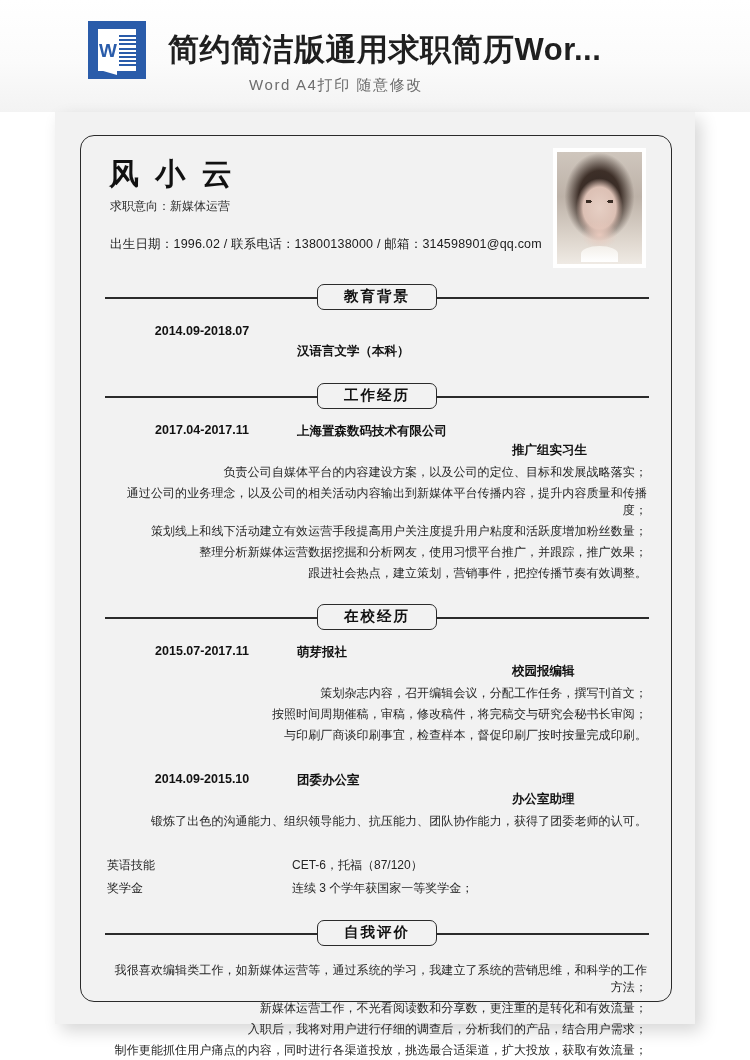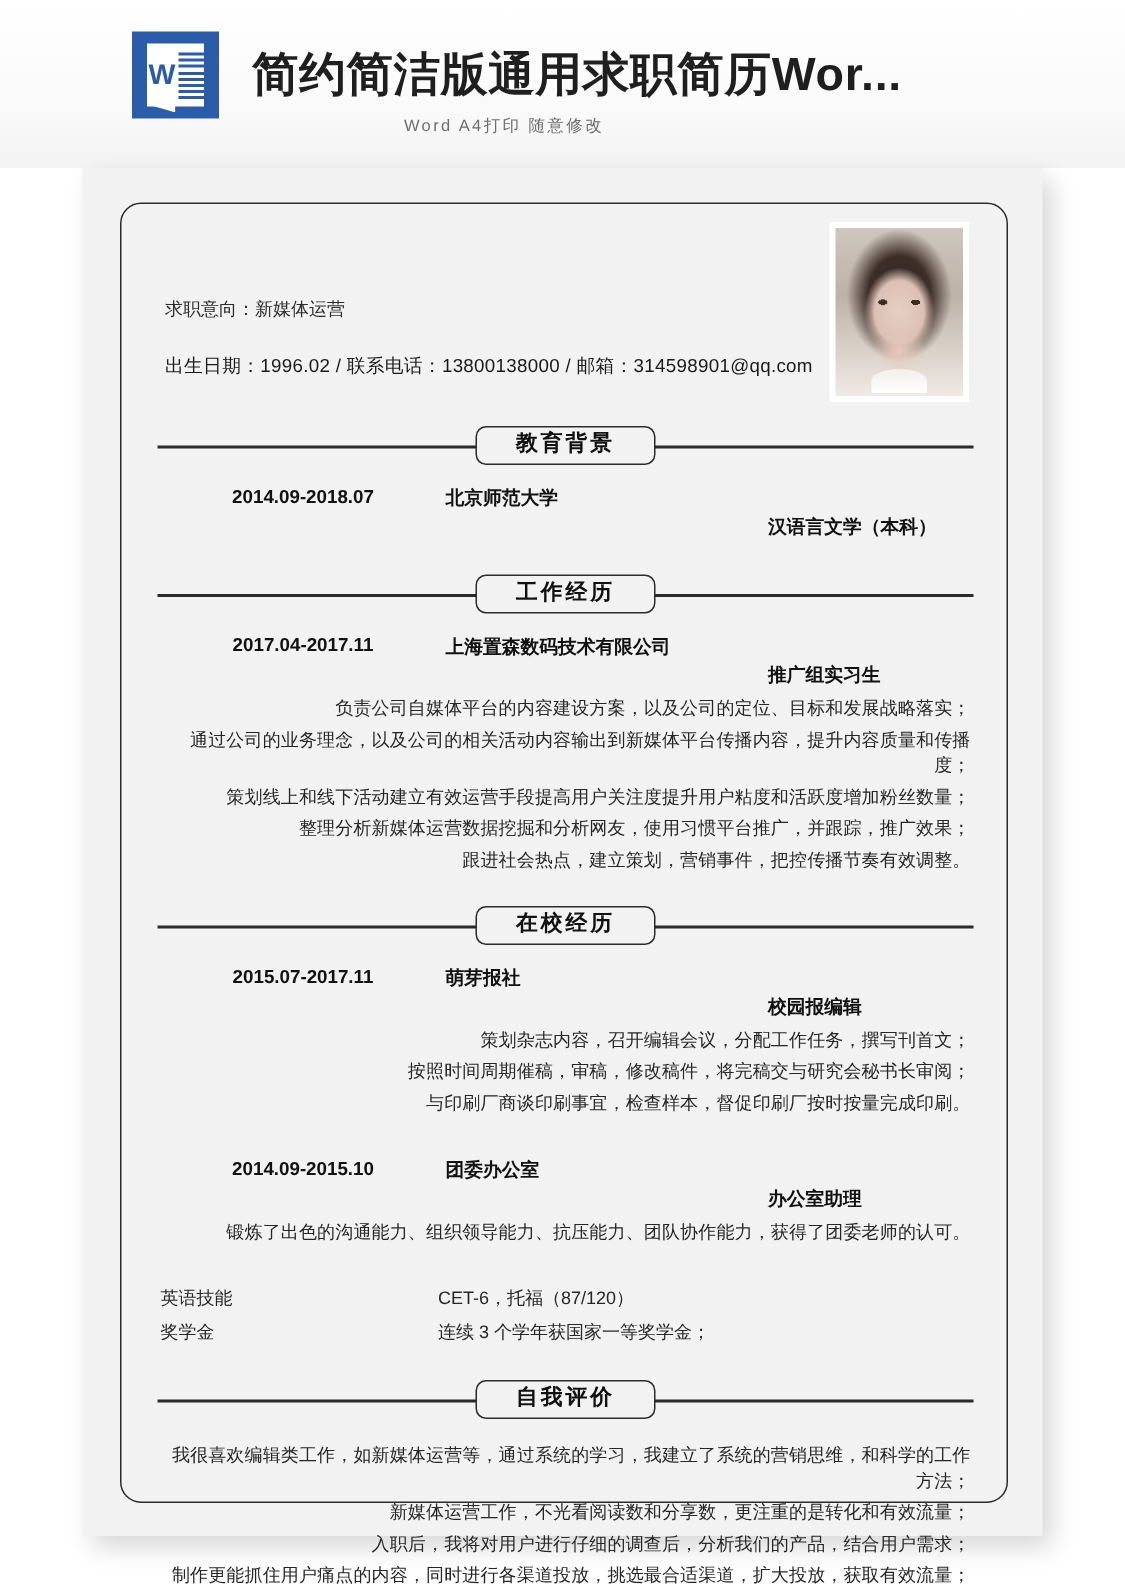--- a/index.html
+++ b/index.html
@@ -71,21 +71,21 @@
     font-weight: bold;
     color: #1f1f1f;
     letter-spacing: 0.5px;
     white-space: nowrap;
   }
   .banner-sub {
     position: absolute;
     left: 0; top: 76px;
     width: 672px;
     text-align: center;
-    font-size: 11px;
+    font-size: 15px;
     color: #6d6d6d;
     letter-spacing: 1.6px;
   }
 
   
   .paper-wrap {
     position: absolute;
     left: 55px; top: 112px;
     width: 640px; height: 912px;
     background: #f2f2f2;
@@ -259,35 +259,35 @@
     <div class="banner-title">简约简洁版通用求职简历Wor...</div>
   </div>
   <div class="banner-sub">Word A4打印  随意修改</div>
 </div>
 
 <div class="paper-wrap">
   <div class="paper-inner">
     <div class="content">
 
       <div class="hdr">
+        <div class="name">风 小 云</div>
         <div class="intent">求职意向：新媒体运营</div>
         <div class="basics">出生日期：1996.02   /  联系电话：13800138000   /  邮箱：314598901@qq.com</div>
         <div class="photo">
           <div class="photo-img"></div>
         </div>
       </div>
 
       <div class="sect">
         <div class="rule"></div>
         <div class="chip">教育背景</div>
       </div>
       <div class="blk">
         <div class="entry-head">
           <span class="c1">2014.09-2018.07</span>
-          <span class="c2">北京师范大学</span>
           <span class="c3">汉语言文学（本科）</span>
         </div>
       </div>
       <div class="spacer18"></div>
 
       <div class="sect">
         <div class="rule"></div>
         <div class="chip">工作经历</div>
       </div>
       <div class="blk">

